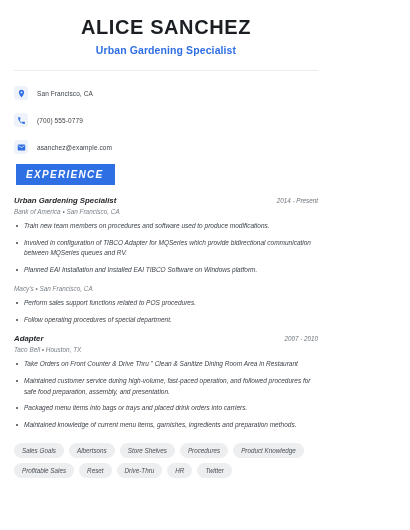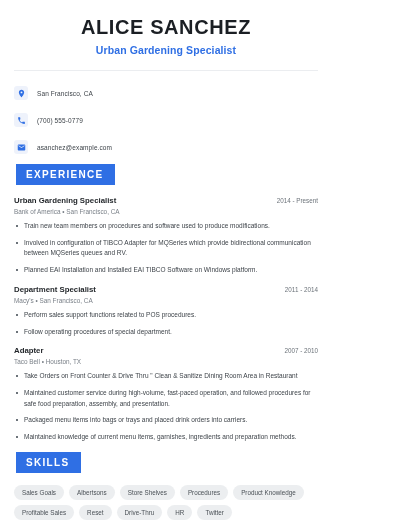--- a/index.html
+++ b/index.html
@@ -72,20 +72,21 @@
   .contact-icon svg { display: block; }
   .contact-text {
     font-size: 6.5px;
     color: #3d4349;
     letter-spacing: 0.1px;
   }
 
   
   .section {
     margin-top: 1px;
+    font-style: italic;
   }
   .section-badge {
     display: inline-block;
     background: #2f6fe4;
     color: #ffffff;
     font-size: 10px;
     font-weight: bold;
     letter-spacing: 1.3px;
     padding: 5px 12px 5px 10px;
     margin-left: 2px;
@@ -210,24 +211,20 @@
         </div>
         <div class="job-meta">Bank of America • San Francisco, CA</div>
         <ul class="bullets">
           <li>Train new team members on procedures and software used to produce modifications.</li>
           <li>Involved in configuration of TIBCO Adapter for MQSeries which provide bidirectional communication between MQSeries queues and RV.</li>
           <li>Planned EAI Installation and Installed EAI TIBCO Software on Windows platform.</li>
         </ul>
       </div>
 
       <div class="job">
-        <div class="job-head">
-          <span class="job-role">Department Specialist</span>
-          <span class="job-dates">2011 - 2014</span>
-        </div>
         <div class="job-meta">Macy's • San Francisco, CA</div>
         <ul class="bullets">
           <li>Perform sales support functions related to POS procedures.</li>
           <li>Follow operating procedures of special department.</li>
         </ul>
       </div>
 
       <div class="job">
         <div class="job-head">
           <span class="job-role">Adapter</span>
@@ -239,21 +236,20 @@
           <li>Maintained customer service during high-volume, fast-paced operation, and followed procedures for safe food preparation, assembly, and presentation.</li>
           <li>Packaged menu items into bags or trays and placed drink orders into carriers.</li>
           <li>Maintained knowledge of current menu items, garnishes, ingredients and preparation methods.</li>
         </ul>
       </div>
 
     </div>
   </div>
 
   <div class="section">
-    <div class="section-badge">SKILLS</div>
 
     <div class="chips">
       <span class="chip">Sales Goals</span>
       <span class="chip">Albertsons</span>
       <span class="chip">Store Shelves</span>
       <span class="chip">Procedures</span>
       <span class="chip">Product Knowledge</span>
       <span class="chip">Profitable Sales</span>
       <span class="chip">Reset</span>
       <span class="chip">Drive-Thru</span>

